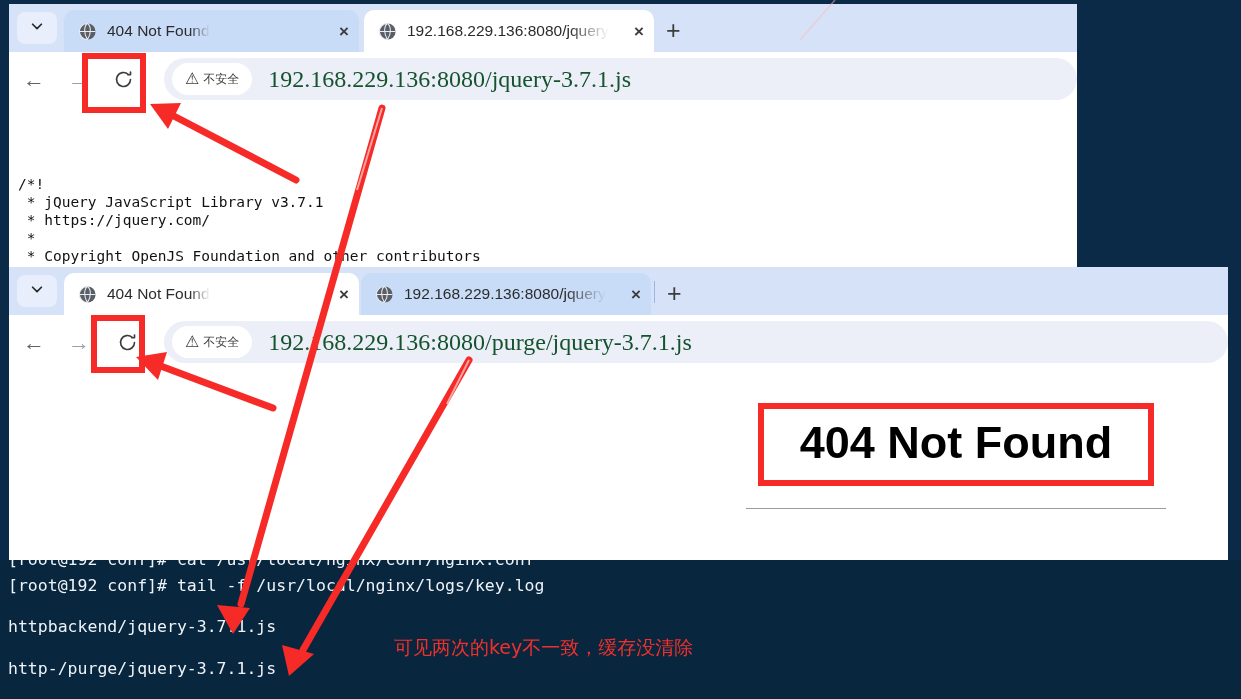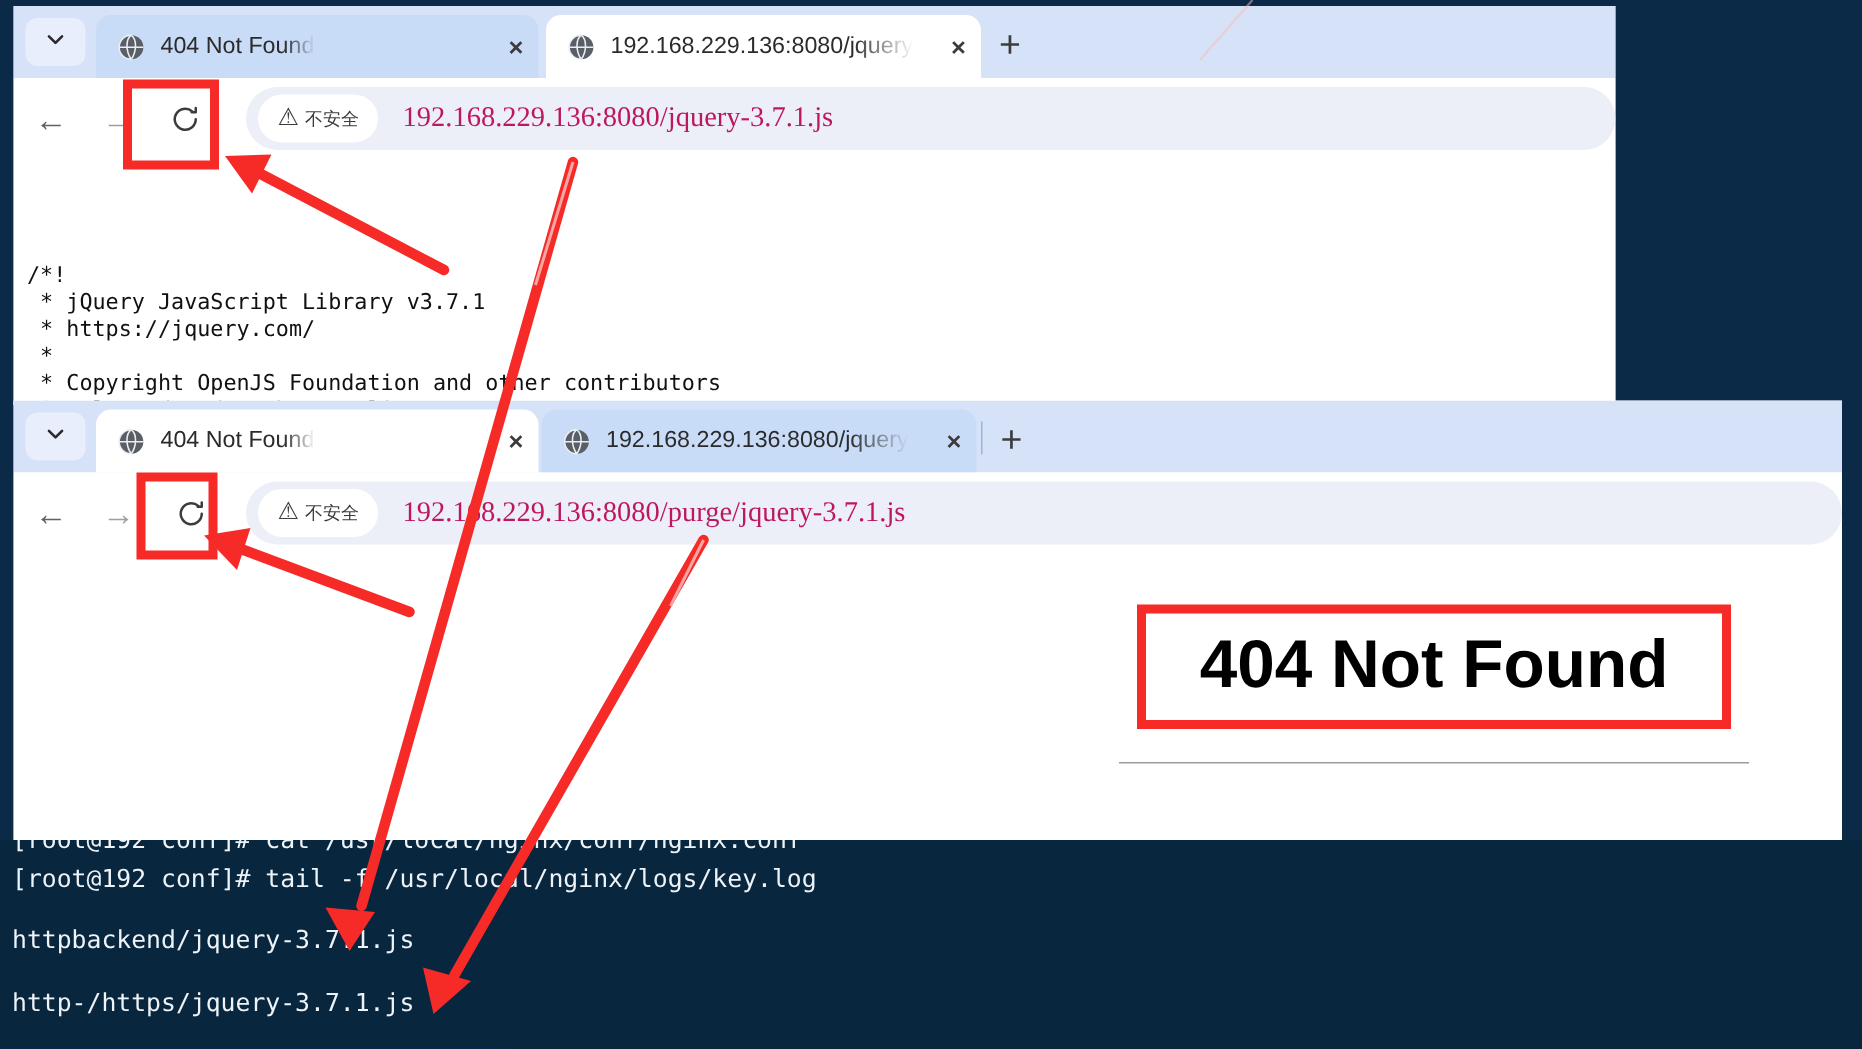--- a/index.html
+++ b/index.html
@@ -31,21 +31,21 @@
 
   .toolbar{position:relative;background:#fff;display:flex;align-items:center;}
   .navbtn{font-size:22px;color:#5f6368;line-height:1;user-select:none;}
   .reloadwrap{position:relative;display:flex;align-items:center;justify-content:center;}
   .omnibox{background:#eceff7;border-radius:22px;display:flex;align-items:center;
            box-sizing:border-box;}
   .secchip{background:#fff;border-radius:20px;display:flex;align-items:center;
            box-sizing:border-box;}
   .secchip .warn{font-size:16px;color:#3c3c3c;line-height:1;margin-right:4px;}
   .secchip .sectext{font-size:12px;color:#3c3c3c;white-space:nowrap;}
-  .urltext{font-size:19px;color:#be185d;white-space:nowrap;font-family:"Liberation Serif","DejaVu Serif",serif;}
+  .urltext{font-size:24px;color:#14532d;white-space:nowrap;font-family:"Liberation Serif","DejaVu Serif",serif;}
 
   .viewport{position:absolute;left:0;right:0;background:#fff;overflow:hidden;}
 
   
   .srccode{position:absolute;left:9px;top:8px;margin:0;font-size:14.5px;line-height:18px;
            color:#111;font-family:"DejaVu Sans Mono","Liberation Mono",monospace;
            white-space:pre;letter-spacing:0px;}
 
   
   .err404{position:absolute;text-align:center;}
@@ -204,21 +204,22 @@
       </div>
     </div>
   </div>
 
   <div class="terminal" style="top:560px;height:139px;">
     <div class="termclip">
       <div class="termline">[root@192 conf]# cat /usr/local/nginx/conf/nginx.conf</div>
     </div>
     <div class="termline" style="top:18px;">[root@192 conf]# tail -f /usr/local/nginx/logs/key.log</div>
     <div class="termline" style="top:59px;">httpbackend/jquery-3.7.1.js</div>
-    <div class="termline" style="top:101px;">http-/https/jquery-3.7.1.js</div>
+    <div class="termline" style="top:101px;">http-/purge/jquery-3.7.1.js</div>
+    <div class="termnote" style="left:394px;top:78px;">可见两次的key不一致，缓存没清除</div>
   </div>
 
   <svg class="annot" viewBox="0 0 1241 699" width="1241" height="699">
 
     <rect x="85" y="56" width="58" height="54" fill="none" stroke="#f62b28" stroke-width="6"></rect>
 
     <rect x="94" y="318" width="48" height="52" fill="none" stroke="#f62b28" stroke-width="6"></rect>
 
     <g>
       <path d="M296,180 L170,114" stroke="#f62b28" stroke-width="7" stroke-linecap="round" fill="none"></path>

